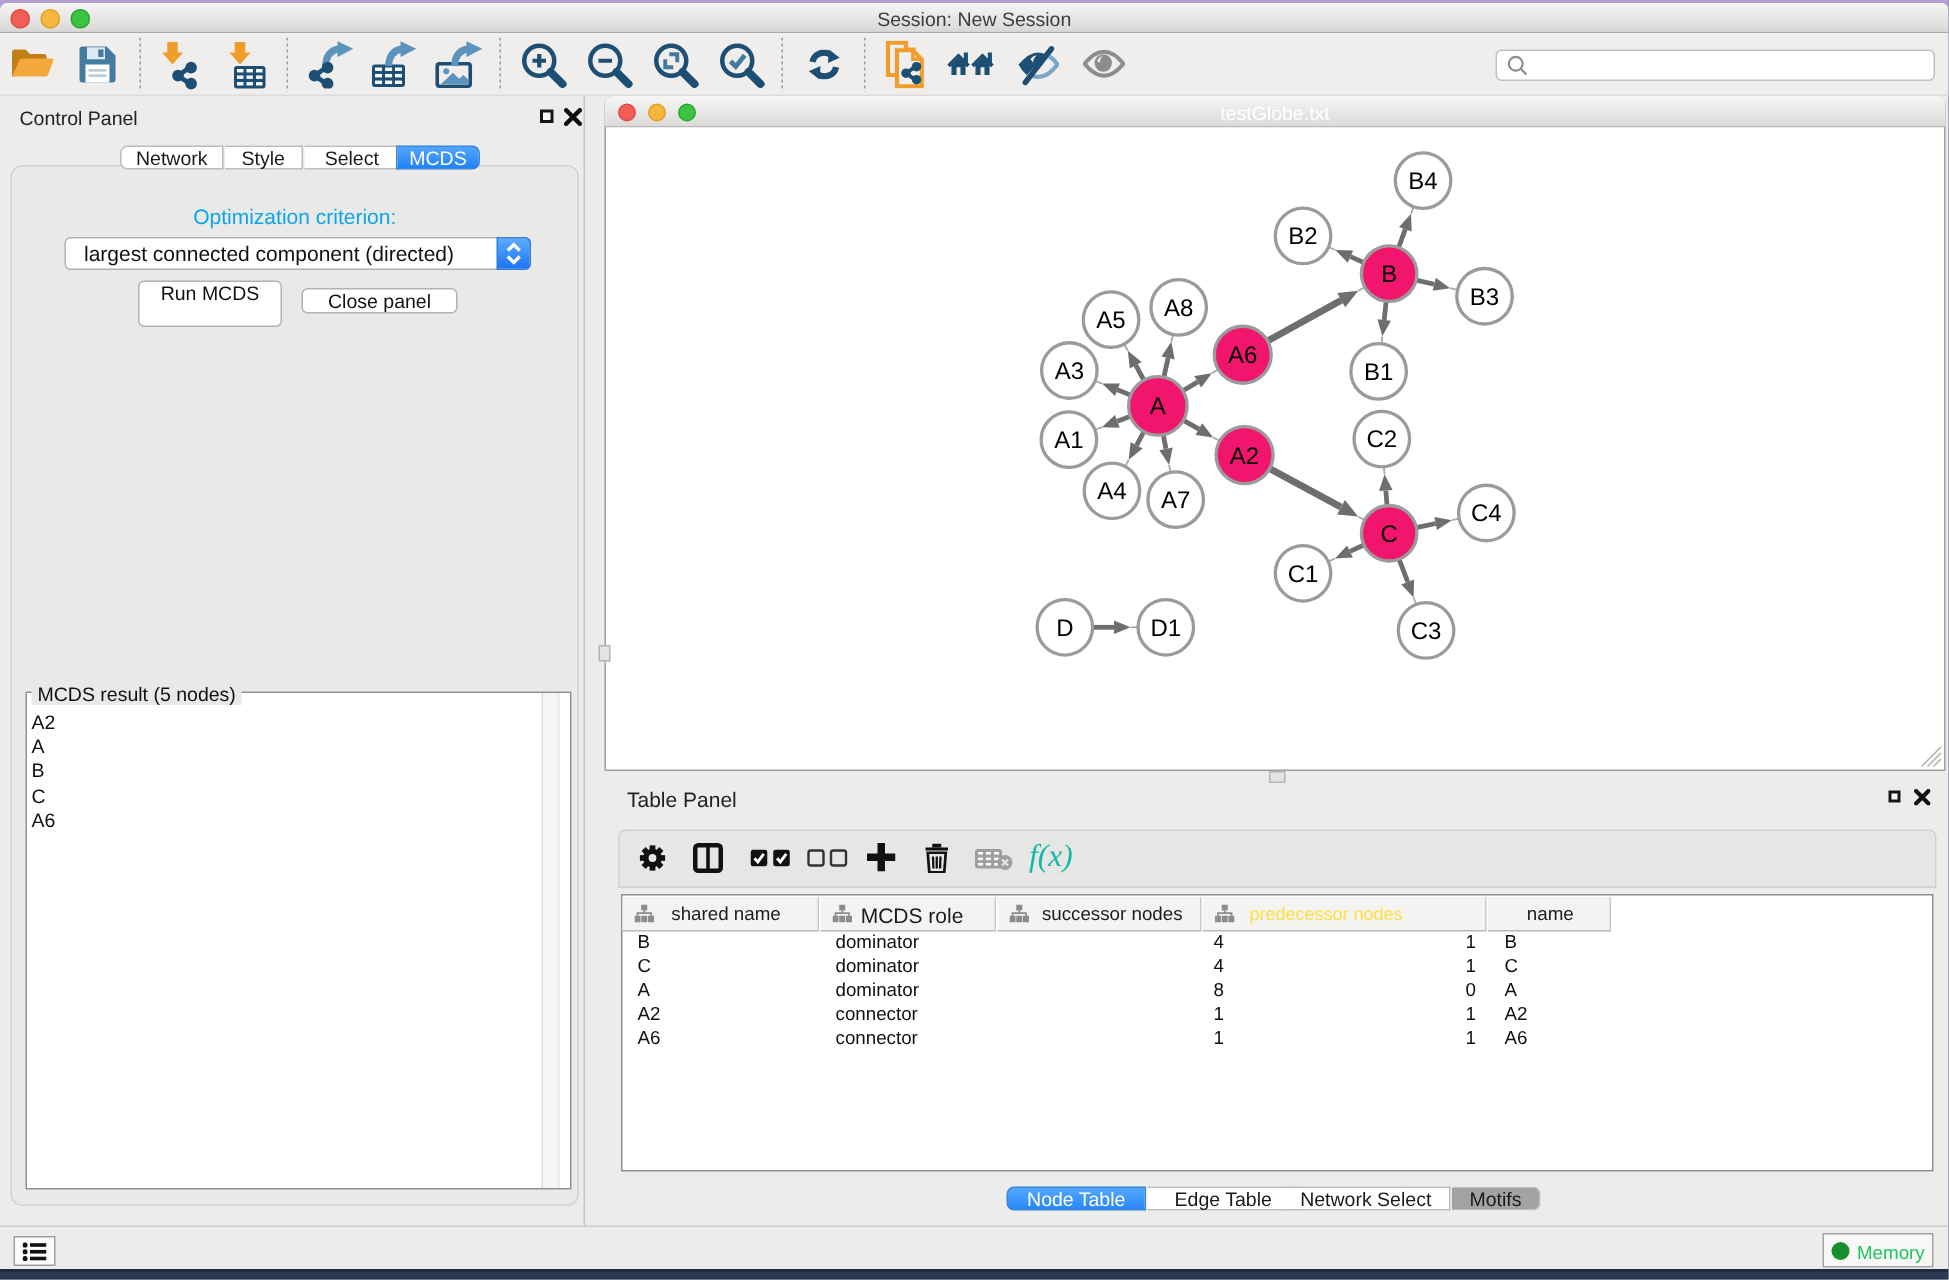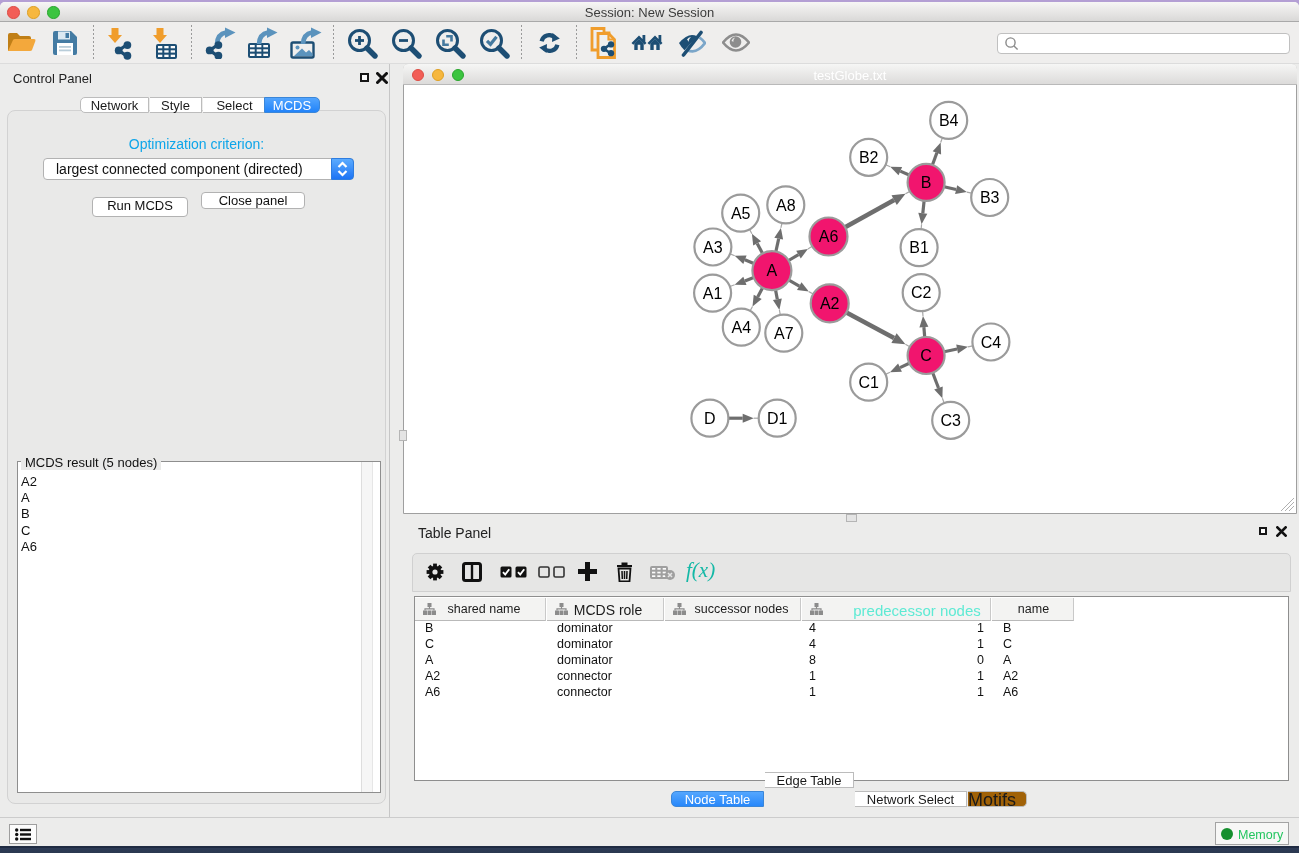--- a/index.html
+++ b/index.html
@@ -173,21 +173,21 @@
 <div style="position:absolute;left:203px;top:97px;width:64px;height:16px;background:#fff;color:#1a1a1a;border:1px solid #bcbcbc;border-left:none;text-align:center;font-size:13px;line-height:16px">Select</div>
 <div style="position:absolute;left:264px;top:97px;width:56px;height:16px;border-radius:0 5px 5px 0;background:linear-gradient(#52a5fe,#2183f9);color:#fff;border:1px solid #3a86d8;text-align:center;font-size:13px;line-height:16px">MCDS</div>
 <div class="abs" style="left:7px;top:136px;width:379px;text-align:center;font-size:14px;color:#0ea5e9">Optimization criterion:</div>
 <div class="abs" style="left:43px;top:158px;width:311px;height:22px;background:#fff;border:1px solid #b2b2b2;border-radius:4px"></div>
 <div class="abs" style="left:56px;top:161px;font-size:14px;color:#111">largest connected component (directed)</div>
 <div class="abs" style="left:331px;top:158px;width:23px;height:22px;background:linear-gradient(#5babfe,#1d74f4);border-radius:0 4px 4px 0;border:1px solid #2e7de0"></div>
 <svg class="abs" style="left:334px;top:160px" width="17" height="18" viewBox="0 0 17 18">
     <path d="M4.5 7 L8.5 3 L12.5 7" fill="none" stroke="#fff" stroke-width="2.2"></path>
     <path d="M4.5 11 L8.5 15 L12.5 11" fill="none" stroke="#fff" stroke-width="2.2"></path>
   </svg>
-<div class="abs" style="left:92px;top:197px;width:96px;height:20px;background:#fff;border:1px solid #b2b2b2;border-radius:4px;text-align:center;font-size:13px;line-height:16px;color:#111">Run MCDS</div>
+<div class="abs" style="left:92px;top:187px;width:96px;height:31px;background:#fff;border:1px solid #b2b2b2;border-radius:4px;text-align:center;font-size:13px;line-height:16px;color:#111">Run MCDS</div>
 <div class="abs" style="left:201px;top:192px;width:104px;height:17px;background:#fff;border:1px solid #b2b2b2;border-radius:4px;text-align:center;font-size:13px;line-height:16px;color:#111">Close panel</div>
 <div class="abs" style="left:17px;top:461px;width:364px;height:332px;background:#fff;border:1px solid #8e8e8e"></div>
 <div class="abs" style="left:361px;top:462px;width:12px;height:330px;background:#f6f6f6;border-left:1px solid #dedede;border-right:1px solid #e6e6e6"></div>
 <div class="abs" style="left:21px;top:455px;background:#e9e9e8;padding:0 4px;font-size:13px;color:#111">MCDS result (5 nodes)</div>
 <div class="abs" style="left:21px;top:474px;font-size:13px;line-height:16.2px;color:#111">A2<br>A<br>B<br>C<br>A6</div>
 
 <div class="abs" style="left:403px;top:64px;width:894px;height:450px;background:#fff;border:1px solid #9f9f9f;border-radius:5px 5px 0 0"></div>
 <div class="abs" style="left:403px;top:64px;width:894px;height:21px;background:linear-gradient(#f6f6f5,#dcdbda);border-radius:5px 5px 0 0;border-bottom:1px solid #b9b9b9"></div>
 <div class="abs" style="left:412px;top:69px;width:12px;height:12px;border-radius:50%;background:#f25e57;border:1px solid #dd4d45"></div>
 <div class="abs" style="left:432px;top:69px;width:12px;height:12px;border-radius:50%;background:#f6b73e;border:1px solid #dfa023"></div>
@@ -384,21 +384,21 @@
 <div style="position:absolute;left:665px;top:598px;width:136px;height:23px;background:#f3f3f2;border-right:1px solid #c9c9c9;border-bottom:1px solid #b9b9b9"></div>
 <div style="position:absolute;left:681px;top:602px;width:121px;text-align:center;font-size:12.5px;color:#1c1c1c">successor nodes</div>
 <svg style="position:absolute;left:673px;top:603px" width="13" height="12" viewBox="0 0 13 12">
     <rect x="4.5" y="0" width="4" height="4" fill="#8c8c8c"></rect>
     <rect x="0" y="7.5" width="4" height="4.5" fill="#8c8c8c"></rect>
     <rect x="4.5" y="7.5" width="4" height="4.5" fill="#8c8c8c"></rect>
     <rect x="9" y="7.5" width="4" height="4.5" fill="#8c8c8c"></rect>
     <path d="M2 7.5 L2 5.8 L11 5.8 L11 7.5 M6.5 5.8 L6.5 4" fill="none" stroke="#8c8c8c" stroke-width="1.2"></path>
   </svg>
 <div style="position:absolute;left:802px;top:598px;width:189px;height:23px;background:#f3f3f2;border-right:1px solid #c9c9c9;border-bottom:1px solid #b9b9b9"></div>
-<div style="position:absolute;left:830px;top:602px;width:174px;text-align:center;font-size:15px;color:#5eead4">predecessor nodes</div>
+<div style="position:absolute;left:797px;top:602px;width:174px;text-align:center;font-size:12px;color:#fde047">predecessor nodes</div>
 <svg style="position:absolute;left:810px;top:603px" width="13" height="12" viewBox="0 0 13 12">
     <rect x="4.5" y="0" width="4" height="4" fill="#8c8c8c"></rect>
     <rect x="0" y="7.5" width="4" height="4.5" fill="#8c8c8c"></rect>
     <rect x="4.5" y="7.5" width="4" height="4.5" fill="#8c8c8c"></rect>
     <rect x="9" y="7.5" width="4" height="4.5" fill="#8c8c8c"></rect>
     <path d="M2 7.5 L2 5.8 L11 5.8 L11 7.5 M6.5 5.8 L6.5 4" fill="none" stroke="#8c8c8c" stroke-width="1.2"></path>
   </svg>
 <div style="position:absolute;left:992px;top:598px;width:82px;height:23px;background:#f3f3f2;border-right:1px solid #c9c9c9;border-bottom:1px solid #b9b9b9"></div>
 <div style="position:absolute;left:992px;top:602px;width:83px;text-align:center;font-size:12.5px;color:#1c1c1c">name</div>
 <div style="position:absolute;left:425px;top:621px;font-size:12.5px;color:#111">B</div>
@@ -420,23 +420,23 @@
 <div style="position:absolute;left:557px;top:669px;font-size:12.5px;color:#111">connector</div>
 <div style="position:absolute;left:700px;top:669px;width:116px;text-align:right;font-size:12.5px;color:#111">1</div>
 <div style="position:absolute;left:860px;top:669px;width:124px;text-align:right;font-size:12.5px;color:#111">1</div>
 <div style="position:absolute;left:1003px;top:669px;font-size:12.5px;color:#111">A2</div>
 <div style="position:absolute;left:425px;top:685px;font-size:12.5px;color:#111">A6</div>
 <div style="position:absolute;left:557px;top:685px;font-size:12.5px;color:#111">connector</div>
 <div style="position:absolute;left:700px;top:685px;width:116px;text-align:right;font-size:12.5px;color:#111">1</div>
 <div style="position:absolute;left:860px;top:685px;width:124px;text-align:right;font-size:12.5px;color:#111">1</div>
 <div style="position:absolute;left:1003px;top:685px;font-size:12.5px;color:#111">A6</div>
 <div style="position:absolute;left:671px;top:791px;width:93px;height:16px;border-radius:5px 0 0 5px;background:linear-gradient(#55a7fe,#2787fa);color:#fff;border:1px solid #3a86d8;text-align:center;font-size:13px;line-height:16px">Node Table</div>
-<div style="position:absolute;left:765px;top:772px;width:89px;height:16px;background:#fff;color:#1a1a1a;border:1px solid #bcbcbc;border-left:none;text-align:center;font-size:13px;line-height:16px">Edge Table</div>
+<div style="position:absolute;left:765px;top:791px;width:102px;height:16px;background:#fff;color:#1a1a1a;border:1px solid #bcbcbc;border-left:none;text-align:center;font-size:13px;line-height:16px">Edge Table</div>
 <div style="position:absolute;left:855px;top:791px;width:112px;height:16px;background:#fff;color:#1a1a1a;border:1px solid #bcbcbc;border-left:none;text-align:center;font-size:13px;line-height:16px">Network Select</div>
-<div style="position:absolute;left:968px;top:791px;width:59px;height:16px;border-radius:0 5px 5px 0;background:#a16207;color:#1a1a1a;border:1px solid #bcbcbc;border-left:none;font-size:18px;line-height:16px">Motifs</div>
+<div style="position:absolute;left:968px;top:791px;width:59px;height:16px;border-radius:0 5px 5px 0;background:#a3a3a3;color:#1a1a1a;border:1px solid #bcbcbc;border-left:none;text-align:center;font-size:13px;line-height:16px">Motifs</div>
 
 <div class="abs" style="left:0;top:817px;width:1299px;height:1px;background:#cccccc"></div>
 <div class="abs" style="left:9px;top:824px;width:28px;height:20px;background:#fcfcfc;border:1px solid #9e9e9e"></div>
 <svg class="abs" style="left:15px;top:828px" width="16" height="13" viewBox="0 0 16 13">
     <g fill="#111">
       <circle cx="1.7" cy="2" r="1.7"></circle>
       <circle cx="1.7" cy="6.5" r="1.7"></circle>
       <circle cx="1.7" cy="11" r="1.7"></circle>
       <rect x="5" y="0.8" width="11" height="2.4"></rect>
       <rect x="5" y="5.3" width="11" height="2.4"></rect>

